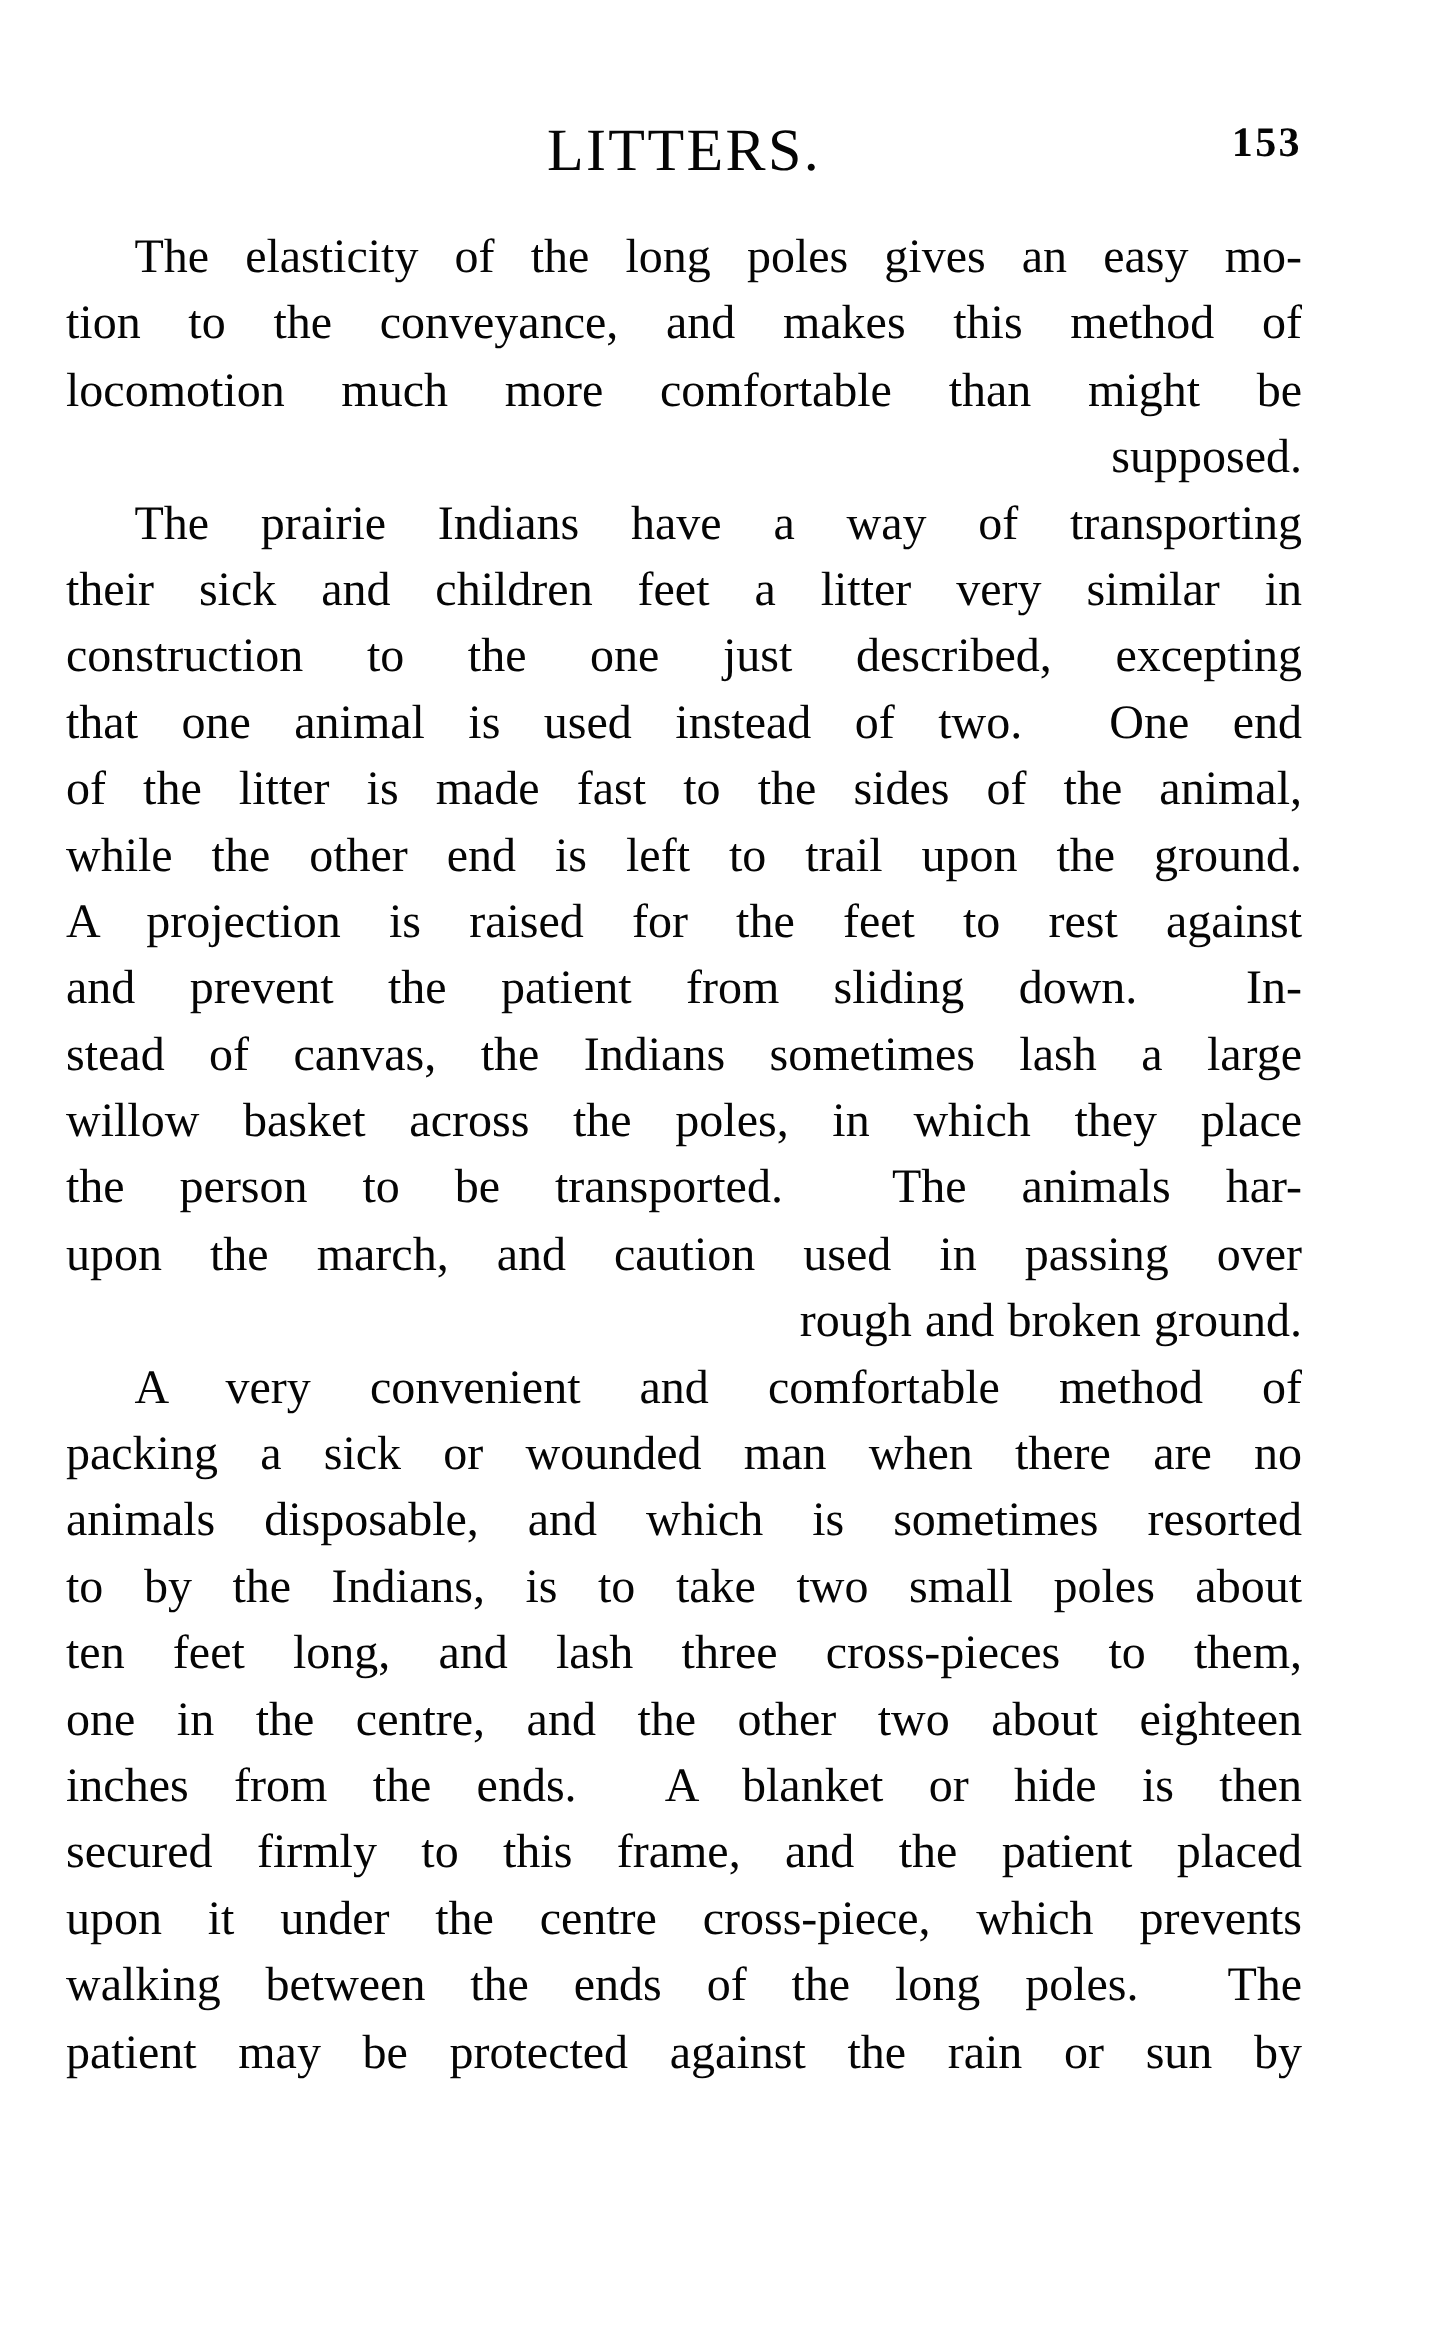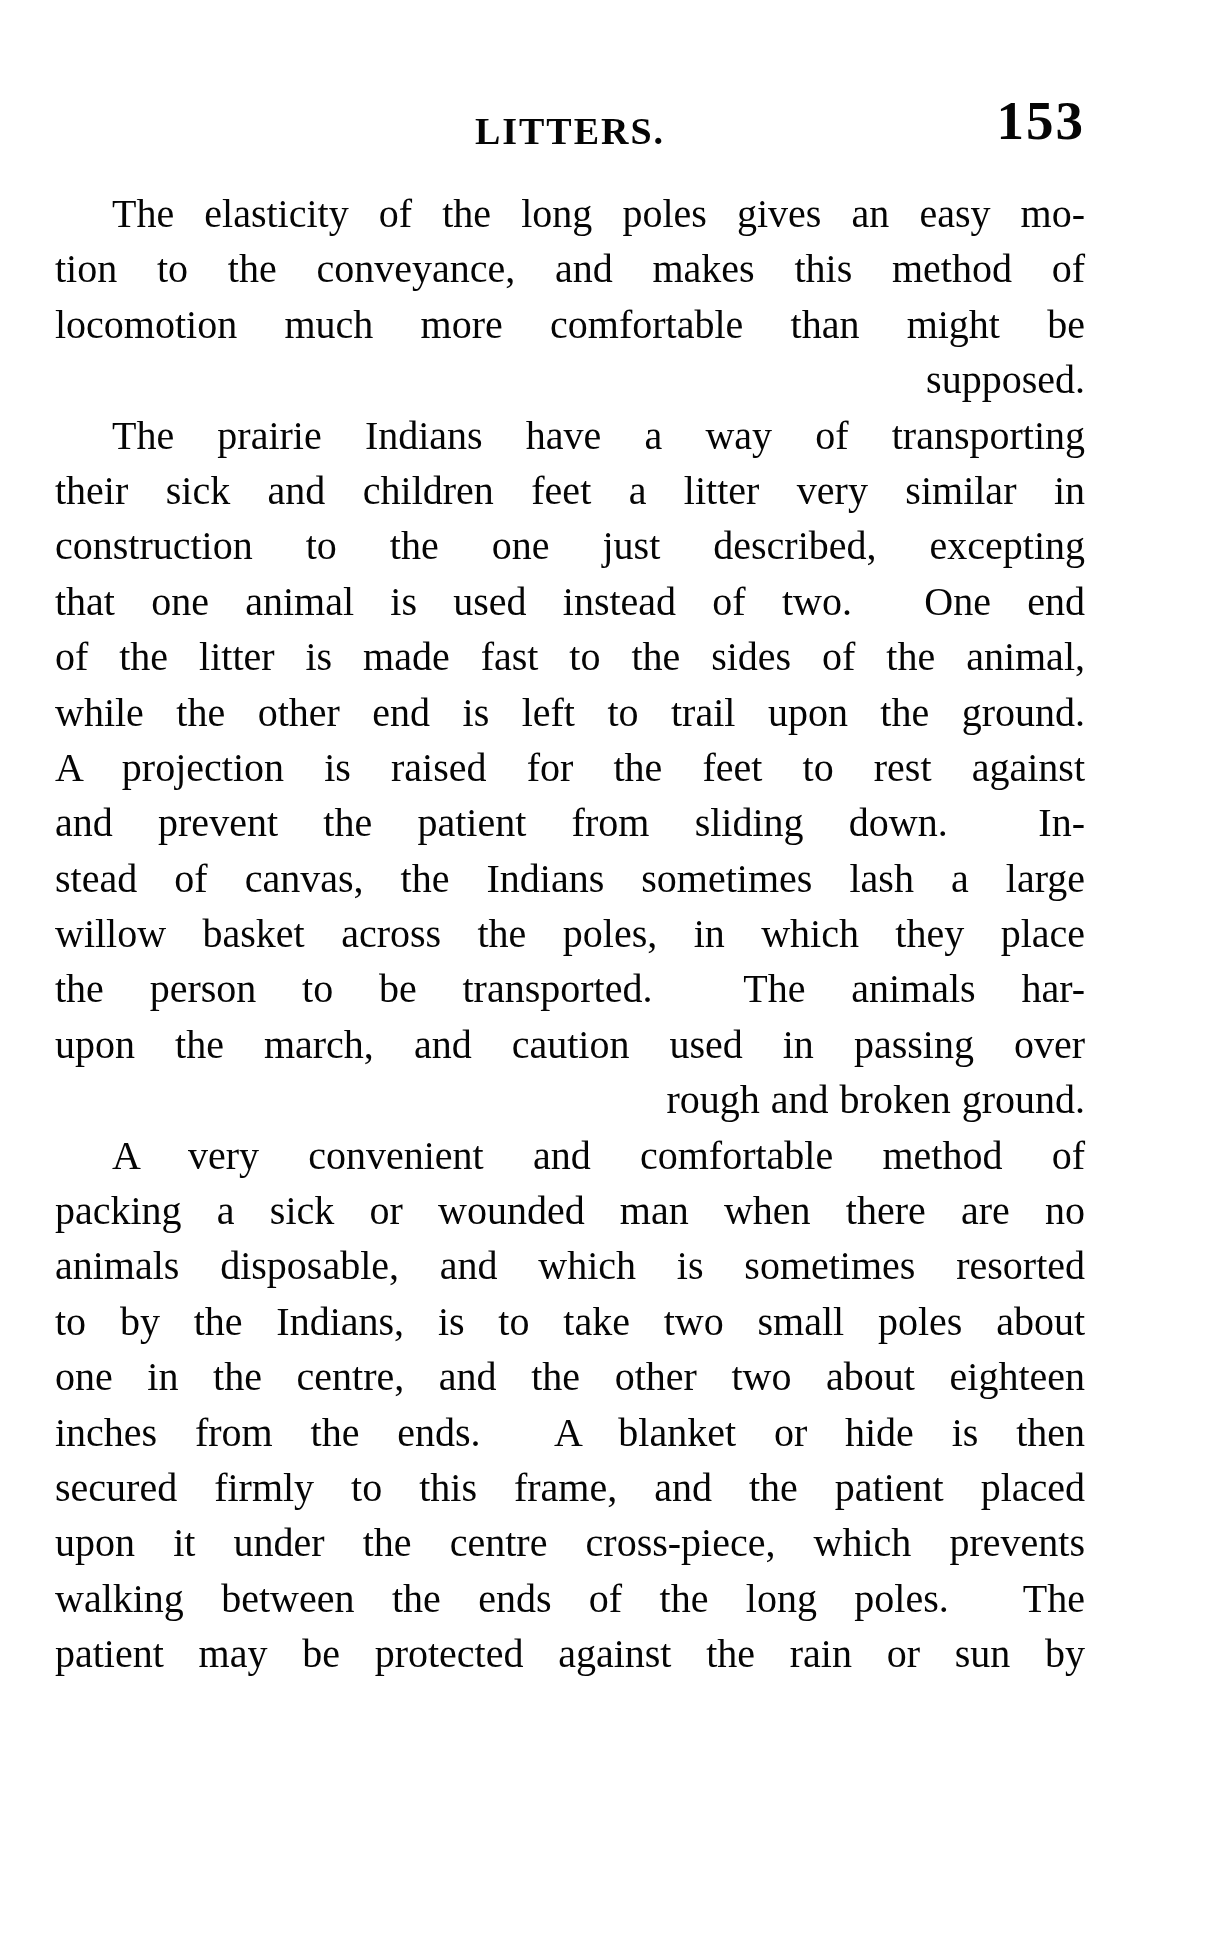--- a/index.html
+++ b/index.html
@@ -27,31 +27,31 @@
     left: 55px;
     top: 106px;
     width: 1030px;
     height: 46px;
   }
   .running-title {
     position: absolute;
     left: 50%;
     bottom: 2px;
     transform: translateX(-50%);
-    font-size: 38px;
-    font-weight: 700;
+    font-size: 50px;
+    font-weight: 400;
     letter-spacing: 2px;
     line-height: 1;
     white-space: nowrap;
   }
   .page-number {
     position: absolute;
     right: 0;
-    bottom: 4px;
-    font-size: 55px;
+    bottom: 16px;
+    font-size: 35px;
     font-weight: 700;
     line-height: 1;
     letter-spacing: 2px;
   }
   .text-block {
     position: absolute;
     left: 55px;
     top: 186px;
     width: 1030px;
     font-size: 40px;
@@ -104,20 +104,21 @@
         <div class="line just">willow basket across the poles, in which they place</div>
         <div class="line just">the person to be transported.&nbsp; The animals har-</div>
         <div class="line just">upon the march, and caution used in passing over</div>
         <div class="line">rough and broken ground.</div>
       </div>
       <div class="paragraph">
         <div class="line just indent">A very convenient and comfortable method of</div>
         <div class="line just">packing a sick or wounded man when there are no</div>
         <div class="line just">animals disposable, and which is sometimes resorted</div>
         <div class="line just">to by the Indians, is to take two small poles about</div>
+        <div class="line just">ten feet long, and lash three cross-pieces to them,</div>
         <div class="line just">one in the centre, and the other two about eighteen</div>
         <div class="line just">inches from the ends.&nbsp; A blanket or hide is then</div>
         <div class="line just">secured firmly to this frame, and the patient placed</div>
         <div class="line just">upon it under the centre cross-piece, which prevents</div>
         <div class="line just">walking between the ends of the long poles.&nbsp; The</div>
         <div class="line just">patient may be protected against the rain or sun by</div>
       </div>
     </div>
 </div>
 

